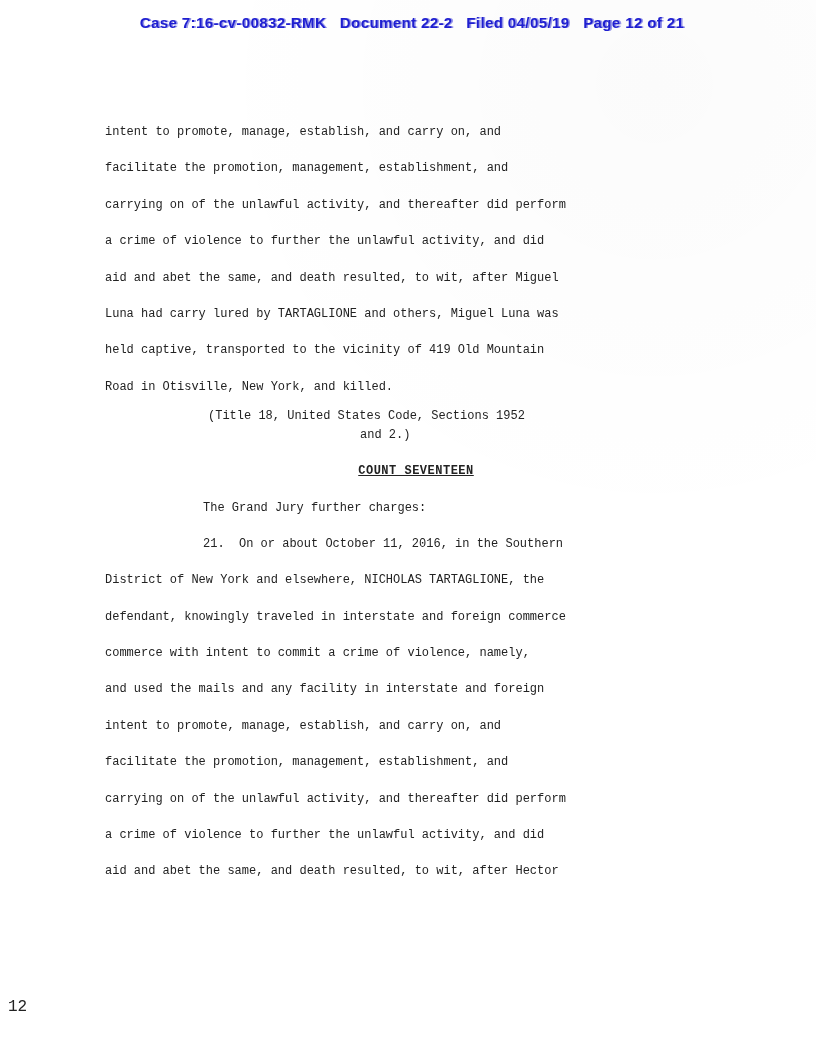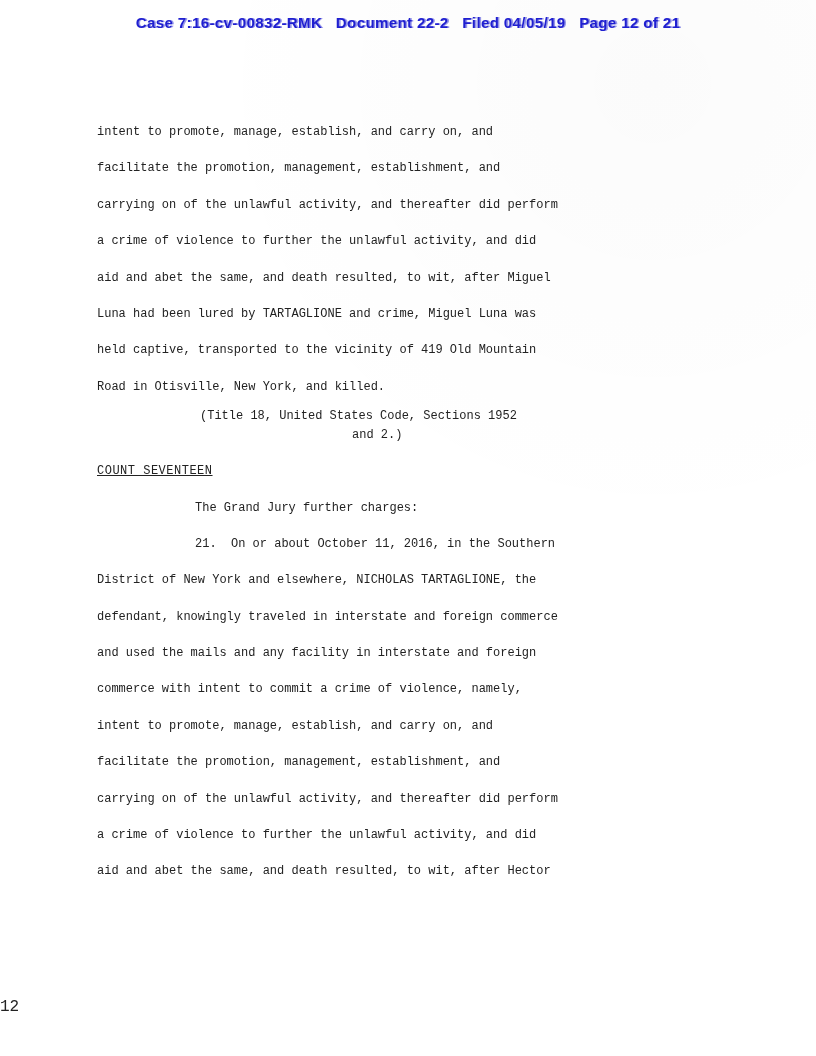--- a/index.html
+++ b/index.html
@@ -11,20 +11,21 @@
     font-family: "Liberation Mono", "DejaVu Sans Mono", monospace;
     color: #1a1a1a;
     overflow: hidden;
   }
   .page {
     position: absolute;
     inset: 0;
     background:
       radial-gradient(circle at 80% 8%, rgba(0,0,0,0.015), transparent 40%),
       #ffffff;
+    margin-left: 8px;
   }
   .case-header {
     position: absolute;
     top: 14px;
     left: 0;
     width: 100%;
     text-align: center;
     font-family: "Liberation Sans", sans-serif;
     font-size: 15px;
     font-weight: bold;
@@ -53,22 +54,22 @@
   }
   .citation .cite-line {
     line-height: 19px;
     white-space: pre;
   }
   .cite-1 { padding-left: 103px; }
   .cite-2 { padding-left: 255px; }
   .count-heading {
     line-height: 36.4px;
     height: 36.4px;
-    text-align: left;
-    font-weight: normal;
+    text-align: center;
+    font-weight: bold;
     text-decoration: underline;
     letter-spacing: 0.5px;
     white-space: pre;
   }
   .page-number {
     position: absolute;
     top: 998px;
     left: 0;
     width: 100%;
     text-align: left;
@@ -83,38 +84,38 @@
 
   <div class="case-header">Case 7:16-cv-00832-RMK   Document 22-2   Filed 04/05/19   Page 12 of 21</div>
 
   <div class="doc-body">
 
     <div class="line">intent to promote, manage, establish, and carry on, and</div>
     <div class="line">facilitate the promotion, management, establishment, and</div>
     <div class="line">carrying on of the unlawful activity, and thereafter did perform</div>
     <div class="line">a crime of violence to further the unlawful activity, and did</div>
     <div class="line">aid and abet the same, and death resulted, to wit, after Miguel</div>
-    <div class="line">Luna had been lured by TARTAGLIONE and crime, Miguel Luna was</div>
+    <div class="line">Luna had carry lured by TARTAGLIONE and others, Miguel Luna was</div>
     <div class="line">held captive, transported to the vicinity of 419 Old Mountain</div>
     <div class="line">Road in Otisville, New York, and killed.</div>
 
     <div class="citation">
       <div class="cite-line cite-1">(Title 18, United States Code, Sections 1952</div>
       <div class="cite-line cite-2">and 2.)</div>
     </div>
 
     <div class="count-heading">COUNT SEVENTEEN</div>
 
     <div class="line indent">The Grand Jury further charges:</div>
 
     <div class="line indent">21.  On or about October 11, 2016, in the Southern</div>
     <div class="line">District of New York and elsewhere, NICHOLAS TARTAGLIONE, the</div>
     <div class="line">defendant, knowingly traveled in interstate and foreign commerce</div>
+    <div class="line">commerce with intent to commit a crime of violence, namely,</div>
     <div class="line">and used the mails and any facility in interstate and foreign</div>
-    <div class="line">commerce with intent to commit a crime of violence, namely,</div>
     <div class="line">intent to promote, manage, establish, and carry on, and</div>
     <div class="line">facilitate the promotion, management, establishment, and</div>
     <div class="line">carrying on of the unlawful activity, and thereafter did perform</div>
     <div class="line">a crime of violence to further the unlawful activity, and did</div>
     <div class="line">aid and abet the same, and death resulted, to wit, after Hector</div>
 
   </div>
 
   <div class="page-number">12</div>
 

